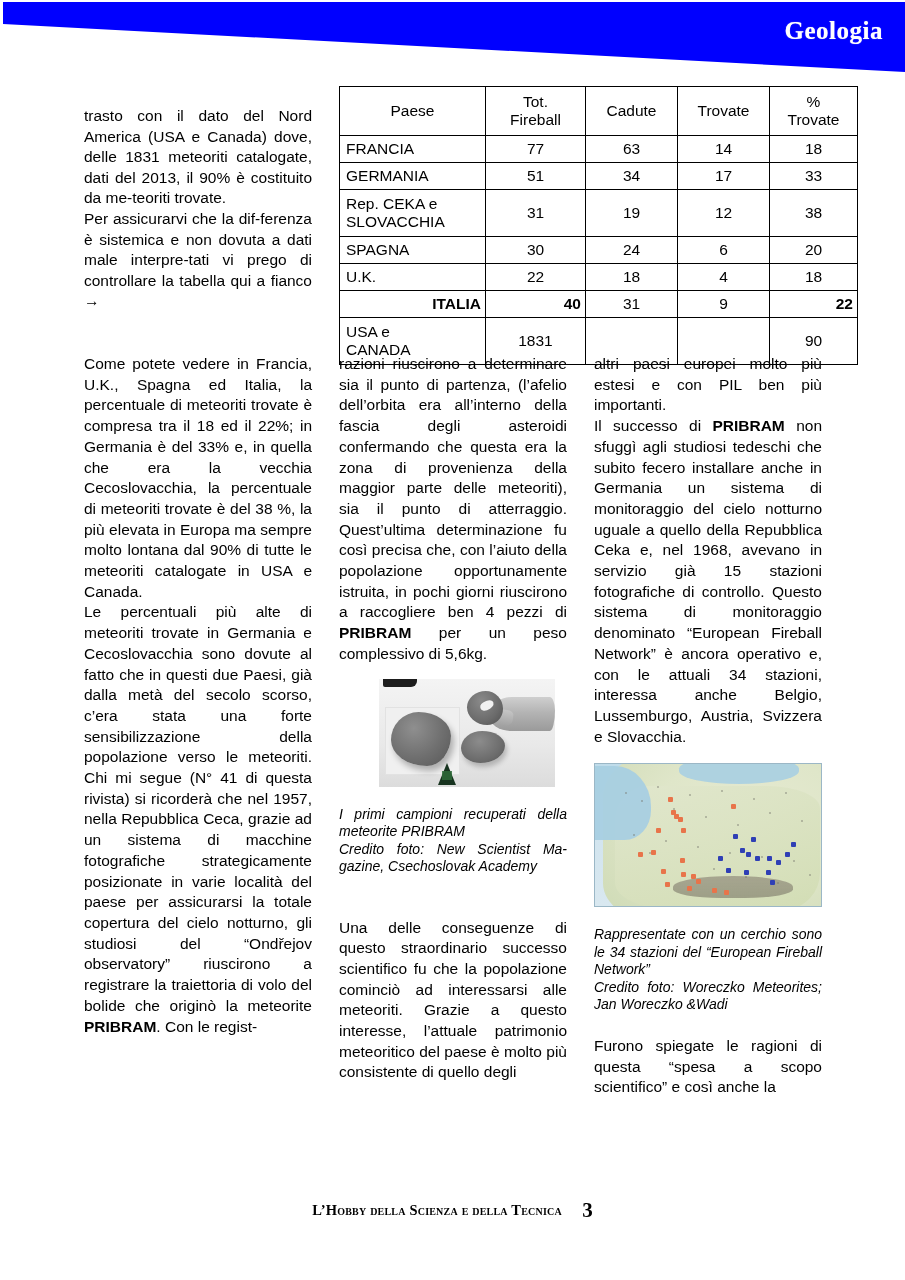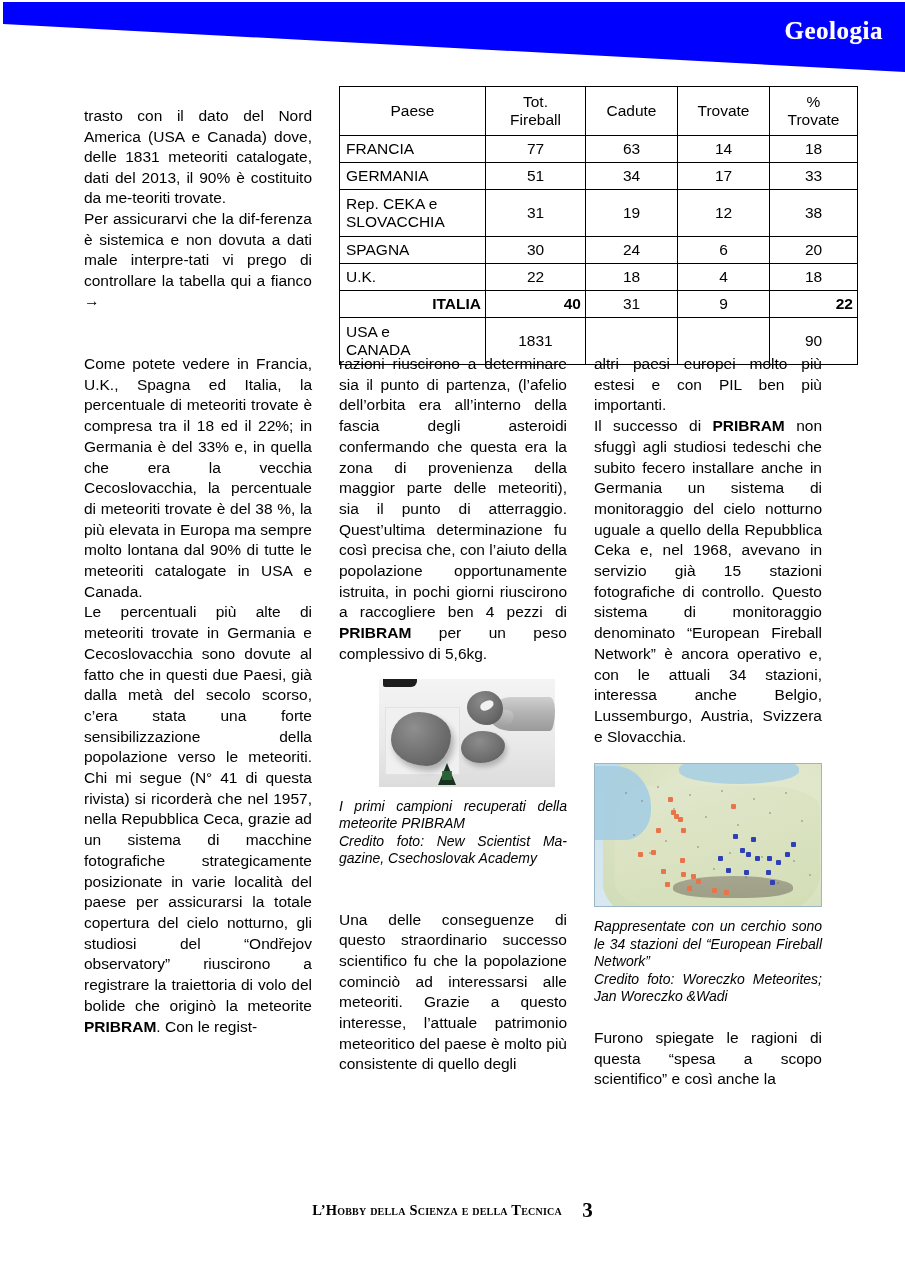--- a/index.html
+++ b/index.html
@@ -138,21 +138,21 @@
   .para + .para { margin-top: 0; }
   b.kw { font-weight: bold; }
 
   
   .figure { margin-top: 14px; }
   .caption {
     font-style: italic;
     font-size: 14px;
     line-height: 17.5px;
     text-align: justify;
-    margin-top: 11px;
+    margin-top: 19px;
   }
 
   
   #meteorite-photo {
     position: relative;
     width: 228px;
     height: 108px;
     background: #ffffff;
     overflow: hidden;
   }

